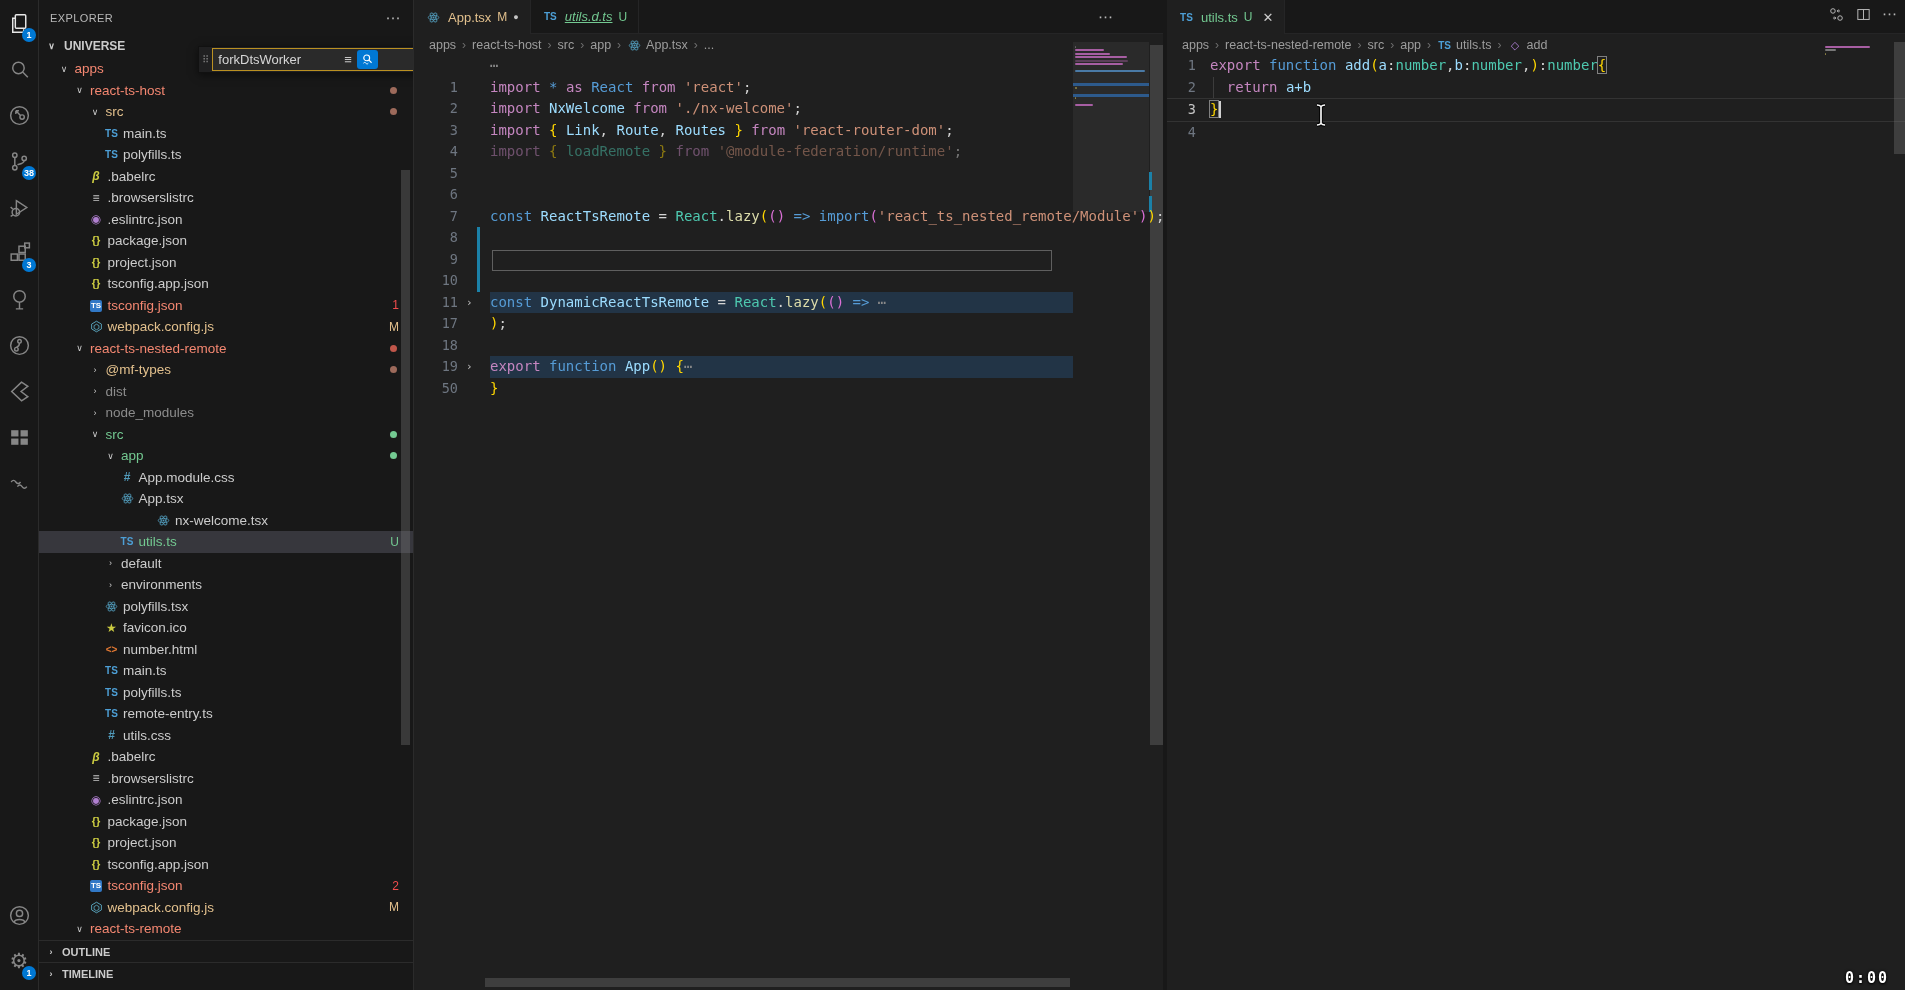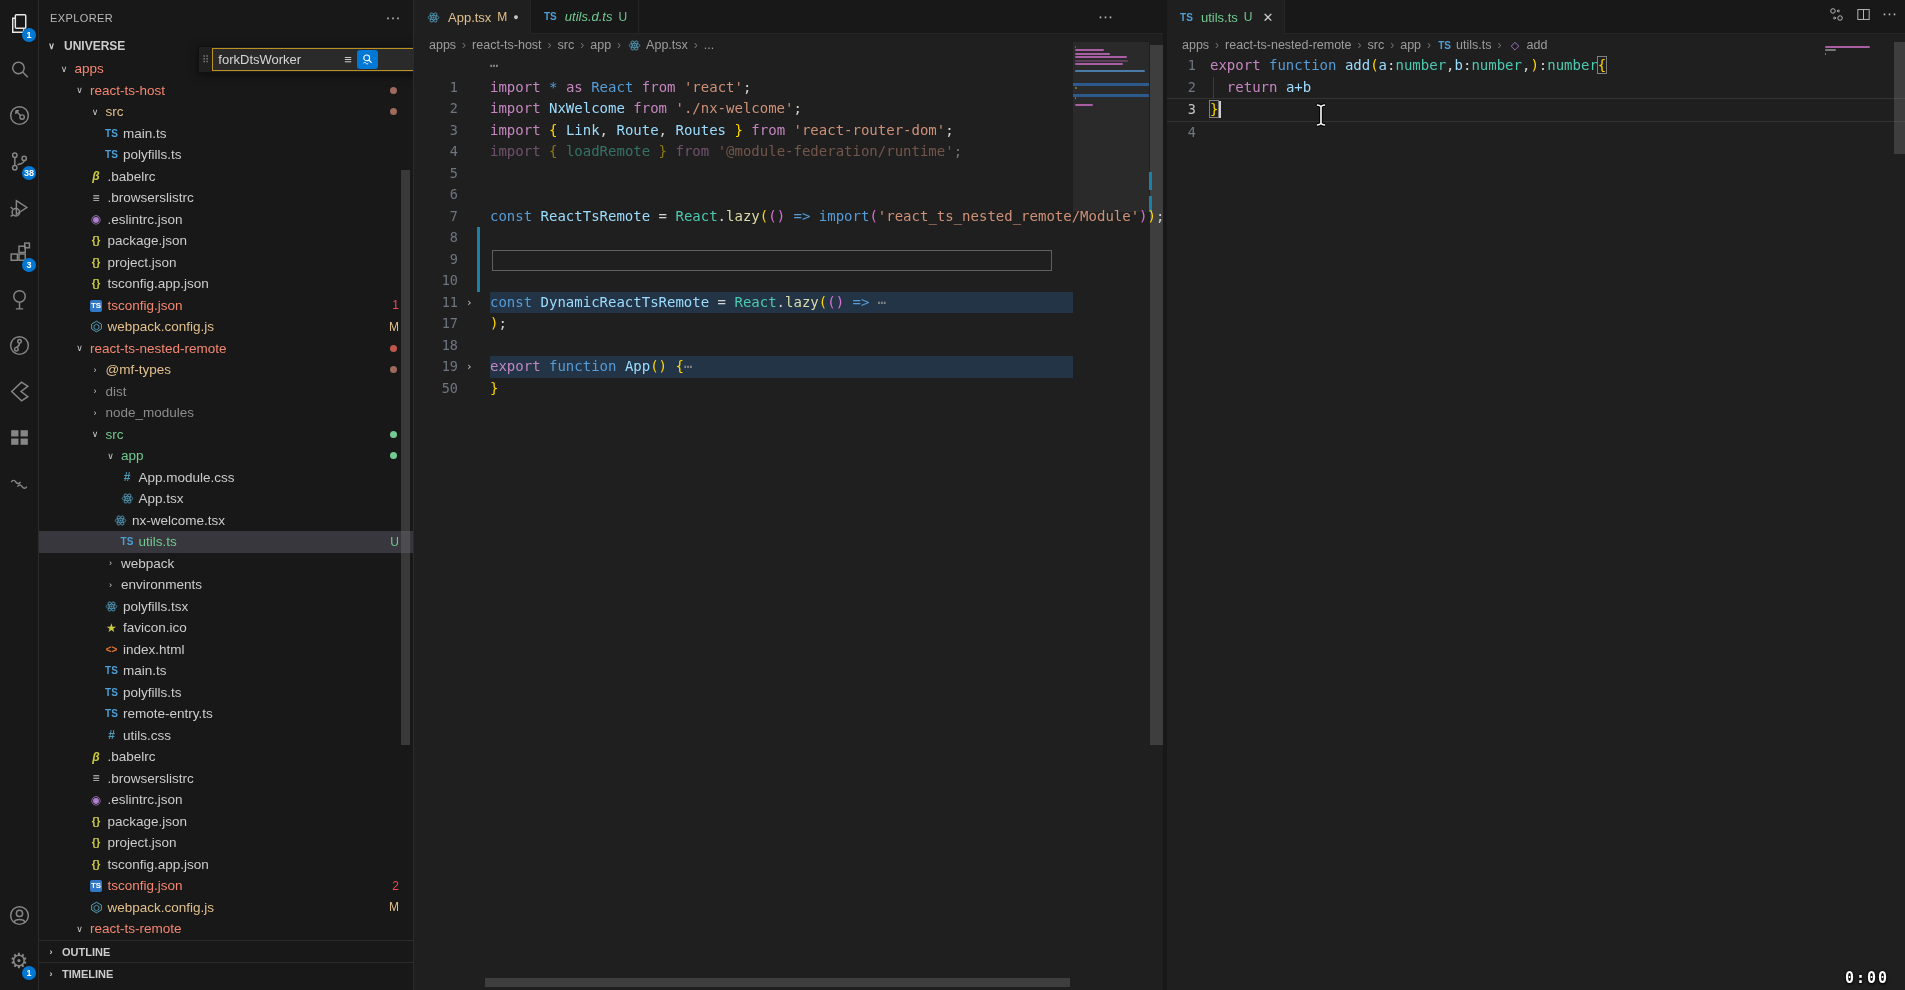--- a/index.html
+++ b/index.html
@@ -59,21 +59,21 @@
   #group1{left:414px;width:749px;}
   #divider{position:absolute;left:1163px;top:0;width:4px;height:990px;background:#181818;z-index:5;}
   #group2{left:1167px;width:738px;}
   .tabbar{height:33px;background:#181818;display:flex;border-bottom:1px solid #252526;position:relative;align-items:stretch;}
   .tab{display:flex;align-items:center;gap:6px;padding:0 11px;font-size:13px;background:#181818;
        border-right:1px solid #252526;color:#9d9d9d;cursor:pointer;white-space:nowrap;}
   .tab.active{background:#1f1f1f;margin-bottom:-1px;}
   .tab .dirty{font-size:9px;color:#c5c5c5;}
   .tab .tclose{font-size:13px;color:#cccccc;margin-left:4px;cursor:pointer;}
   .tab .status{font-size:12px;}
-  .tab.italic .tlbl{font-style:italic;}
+  .tab.italic .tlbl{font-style:italic;text-decoration:underline;}
   .tabbar-more{position:absolute;top:8px;color:#b8b8b8;font-size:15px;cursor:pointer;}
   .grp-actions{position:absolute;right:8px;top:5px;display:flex;gap:10px;align-items:center;}
   .grp-actions svg{stroke:#b6b6b6;fill:none;stroke-width:1.4;cursor:pointer;}
   .grp-actions .more{color:#b8b8b8;font-size:15px;cursor:pointer;}
   .bcrumbs{height:22px;display:flex;align-items:center;font-size:12.5px;color:#9d9d9d;padding-left:15px;gap:6px;white-space:nowrap;}
   .bc-item{display:flex;align-items:center;gap:4px;cursor:pointer;}
   .bc-sep{color:#6e6e6e;font-size:12px;}
   .bc-sym{color:#b180d7;font-size:11px;}
 
   .code{position:absolute;top:55px;left:0;right:0;}
@@ -314,39 +314,39 @@
         <span class="ficon"><svg width="13" height="13" viewBox="0 0 16 16">
             <g fill="none" stroke="#519aba" stroke-width="1">
               <ellipse cx="8" cy="8" rx="6.5" ry="2.5"></ellipse>
               <ellipse cx="8" cy="8" rx="6.5" ry="2.5" transform="rotate(60 8 8)"></ellipse>
               <ellipse cx="8" cy="8" rx="6.5" ry="2.5" transform="rotate(120 8 8)"></ellipse>
             </g>
             <circle cx="8" cy="8" r="1.2" fill="#519aba"></circle>
           </svg></span>
         <span class="tlabel c-def">App.tsx</span>
       </div>
-      <div class="trow" style="padding-left: 74px;">
+      <div class="trow" style="padding-left: 117px;">
         <span class="ficon"><svg width="13" height="13" viewBox="0 0 16 16">
             <g fill="none" stroke="#519aba" stroke-width="1">
               <ellipse cx="8" cy="8" rx="6.5" ry="2.5"></ellipse>
               <ellipse cx="8" cy="8" rx="6.5" ry="2.5" transform="rotate(60 8 8)"></ellipse>
               <ellipse cx="8" cy="8" rx="6.5" ry="2.5" transform="rotate(120 8 8)"></ellipse>
             </g>
             <circle cx="8" cy="8" r="1.2" fill="#519aba"></circle>
           </svg></span>
         <span class="tlabel c-def">nx-welcome.tsx</span>
       </div>
       <div class="trow sel" style="padding-left: 80.5px;">
         <span class="ficon"><span class="tstxt">TS</span></span>
         <span class="tlabel c-green">utils.ts</span>
         <span class="tbadge bc-green">U</span>
       </div>
       <div class="trow" style="padding-left: 65px;">
         <span class="chev">›</span>
-        <span class="tlabel c-def">webpack</span>
+        <span class="tlabel c-def">default</span>
       </div>
       <div class="trow" style="padding-left: 65px;">
         <span class="chev">›</span>
         <span class="tlabel c-def">environments</span>
       </div>
       <div class="trow" style="padding-left: 65px;">
         <span class="ficon"><svg width="13" height="13" viewBox="0 0 16 16">
             <g fill="none" stroke="#519aba" stroke-width="1">
               <ellipse cx="8" cy="8" rx="6.5" ry="2.5"></ellipse>
               <ellipse cx="8" cy="8" rx="6.5" ry="2.5" transform="rotate(60 8 8)"></ellipse>
@@ -355,21 +355,21 @@
             <circle cx="8" cy="8" r="1.2" fill="#519aba"></circle>
           </svg></span>
         <span class="tlabel c-def">polyfills.tsx</span>
       </div>
       <div class="trow" style="padding-left: 65px;">
         <span class="ficon"><span style="color:#cbcb41;font-size:12px;">★</span></span>
         <span class="tlabel c-def">favicon.ico</span>
       </div>
       <div class="trow" style="padding-left: 65px;">
         <span class="ficon"><span style="color:#e37933;font-size:10px;font-weight:bold;">&lt;&gt;</span></span>
-        <span class="tlabel c-def">index.html</span>
+        <span class="tlabel c-def">number.html</span>
       </div>
       <div class="trow" style="padding-left: 65px;">
         <span class="ficon"><span class="tstxt">TS</span></span>
         <span class="tlabel c-def">main.ts</span>
       </div>
       <div class="trow" style="padding-left: 65px;">
         <span class="ficon"><span class="tstxt">TS</span></span>
         <span class="tlabel c-def">polyfills.ts</span>
       </div>
       <div class="trow" style="padding-left: 65px;">

